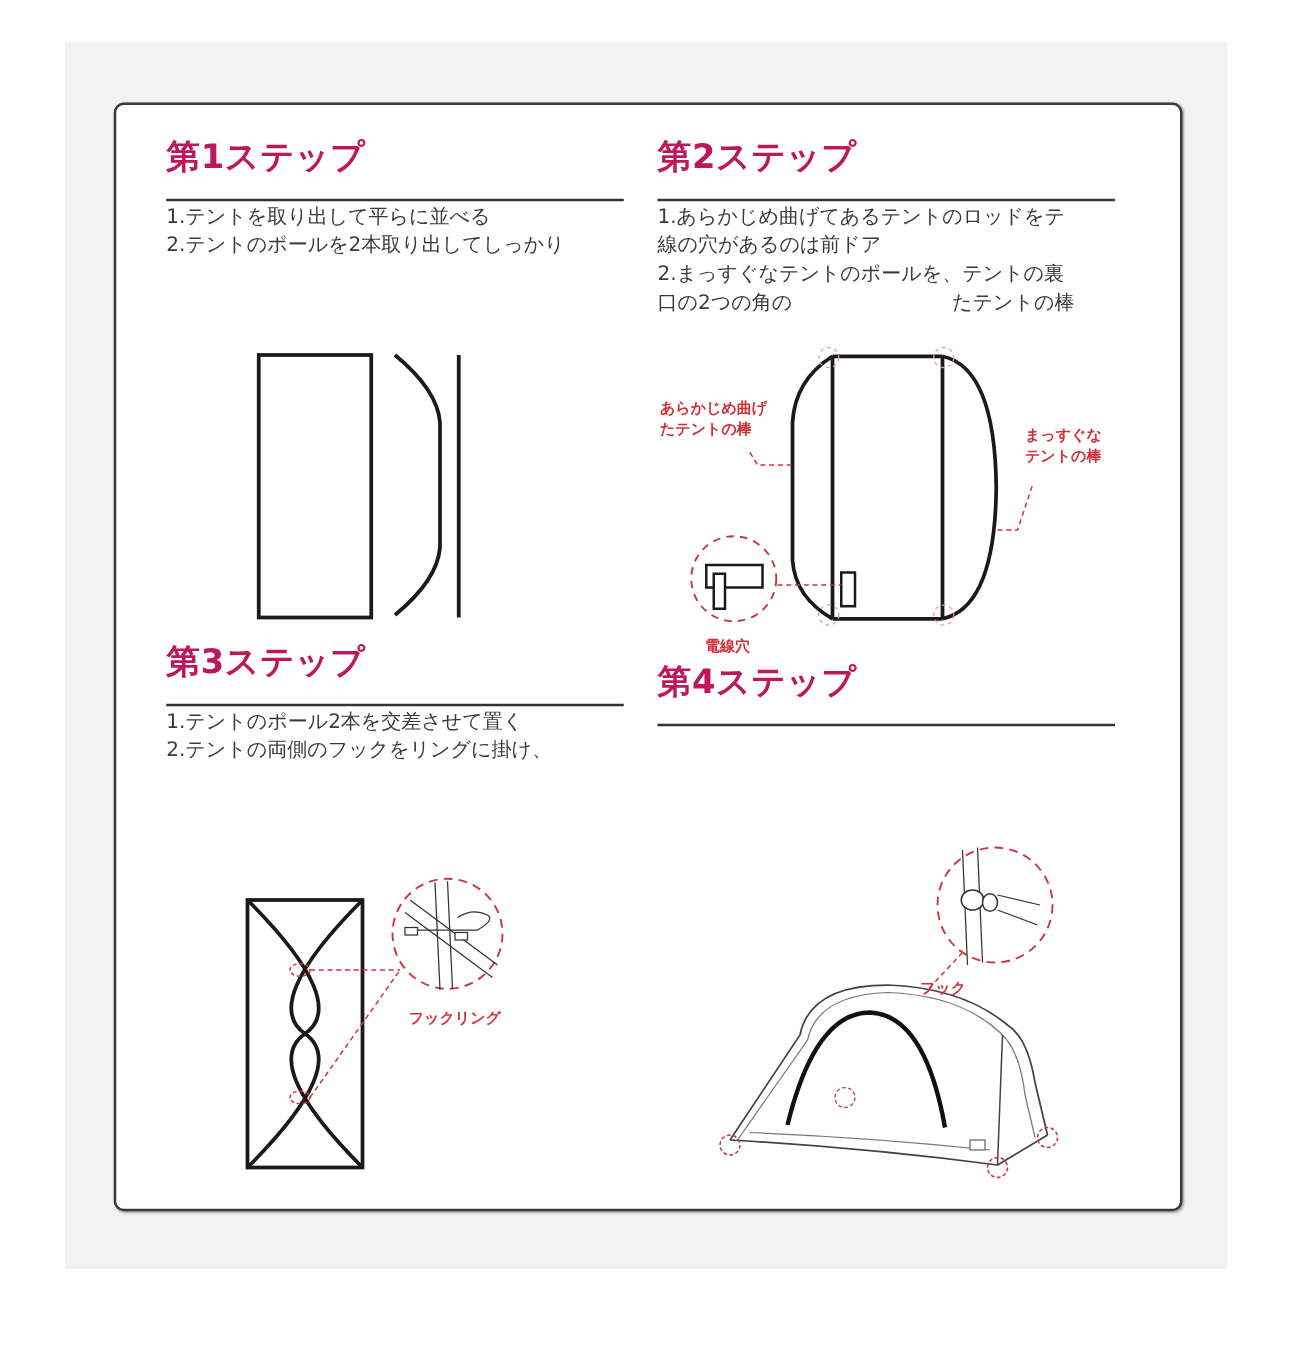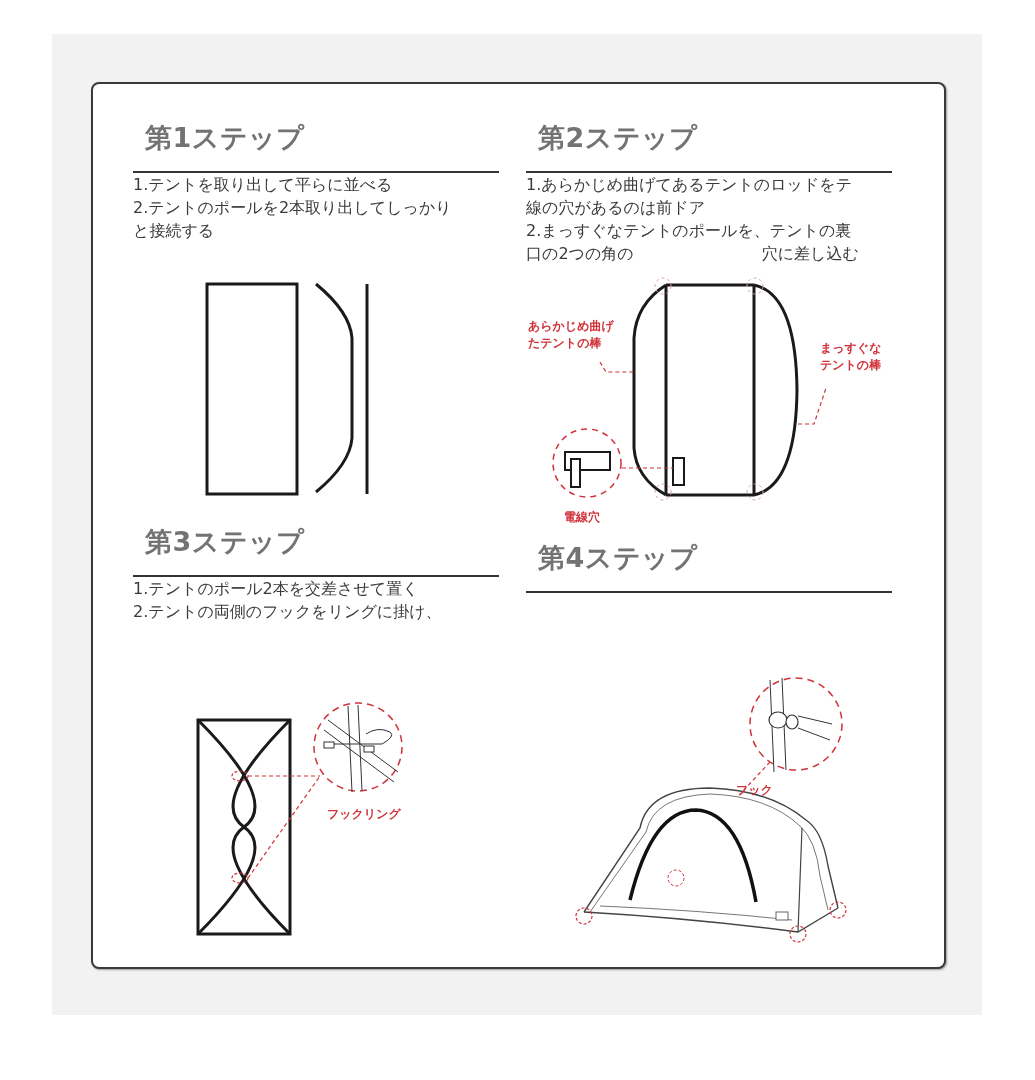--- a/index.html
+++ b/index.html
@@ -3,60 +3,59 @@
 <meta charset="utf-8">
 <style>
   html, body { margin: 0; padding: 0; background: #ffffff; }
   body { width: 1035px; height: 1080px; position: relative; overflow: hidden;
          font-family: "DejaVu Sans", "Liberation Sans", sans-serif; color: #333; }
   .bg-panel { position: absolute; left: 52px; top: 34px; width: 930px; height: 981px; background: #f2f2f2; }
   .card { position: absolute; left: 91px; top: 82px; width: 851px; height: 883px;
           background: #fff; border: 2px solid #3a3a3a; border-radius: 8px;
           box-shadow: 1px 1px 2px rgba(0,0,0,0.35); }
   .step { position: absolute; width: 366px; }
-  .step-title { font-size: 27px; font-weight: bold; color: #737373; margin: 12px; height: 40px; line-height: 40px; letter-spacing: 0.5px; }
+  .step-title { font-size: 27px; font-weight: bold; color: #be185d; margin: 0; height: 40px; line-height: 40px; letter-spacing: 0.5px; }
   .rule { height: 2px; background: #333; margin-top: 13px; }
   .step-text { font-size: 16px; line-height: 23px; color: #3a3a3a; }
   .step-text div { white-space: nowrap; }
   .figure { position: absolute; }
   .figure svg { display: block; overflow: visible; }
   .label-red { position: absolute; color: #d0323a; font-size: 12px; font-weight: bold; line-height: 17px; white-space: nowrap; }
 </style>
 </head>
 <body>
 
 <div class="bg-panel"></div>
 
 <div class="card"></div>
 
 <section class="step" style="left:133px; top:106px;">
   <h2 class="step-title">第1ステップ</h2>
   <div class="rule"></div>
   <div class="step-text">
     <div>1.テントを取り出して平らに並べる</div>
     <div>2.テントのポールを2本取り出してしっかり</div>
-    <div>と接続する</div>
   </div>
 </section>
 <div class="figure" style="left:200px; top:278px;">
   <svg width="180" height="220" viewBox="0 0 180 220">
     <rect x="7" y="6" width="90" height="210" fill="none" stroke="#1a1a1a" stroke-width="3"></rect>
     <path d="M116 6 Q150 34 152 60 L152 160 Q150 186 116 214" fill="none" stroke="#1a1a1a" stroke-width="3"></path>
     <line x1="167" y1="6" x2="167" y2="216" stroke="#1a1a1a" stroke-width="3"></line>
   </svg>
 </div>
 
 <section class="step" style="left:526px; top:106px;">
   <h2 class="step-title">第2ステップ</h2>
   <div class="rule"></div>
   <div class="step-text">
     <div>1.あらかじめ曲げてあるテントのロッドをテ</div>
     <div>線の穴があるのは前ドア</div>
     <div>2.まっすぐなテントのポールを、テントの裏</div>
-    <div>口の2つの角の　　　　　　　　穴に差し込む</div>
+    <div>口の2つの角の　　　　　　　　たテントの棒</div>
   </div>
 </section>
 <div class="figure" style="left:540px; top:278px;">
   <svg width="300" height="230" viewBox="0 0 300 230">
 
     <line x1="126" y1="7" x2="126" y2="217" stroke="#1a1a1a" stroke-width="3"></line>
     <line x1="214" y1="7" x2="214" y2="217" stroke="#1a1a1a" stroke-width="3"></line>
     <line x1="126" y1="7" x2="214" y2="7" stroke="#1a1a1a" stroke-width="3"></line>
     <line x1="126" y1="217" x2="214" y2="217" stroke="#1a1a1a" stroke-width="3"></line>
 

